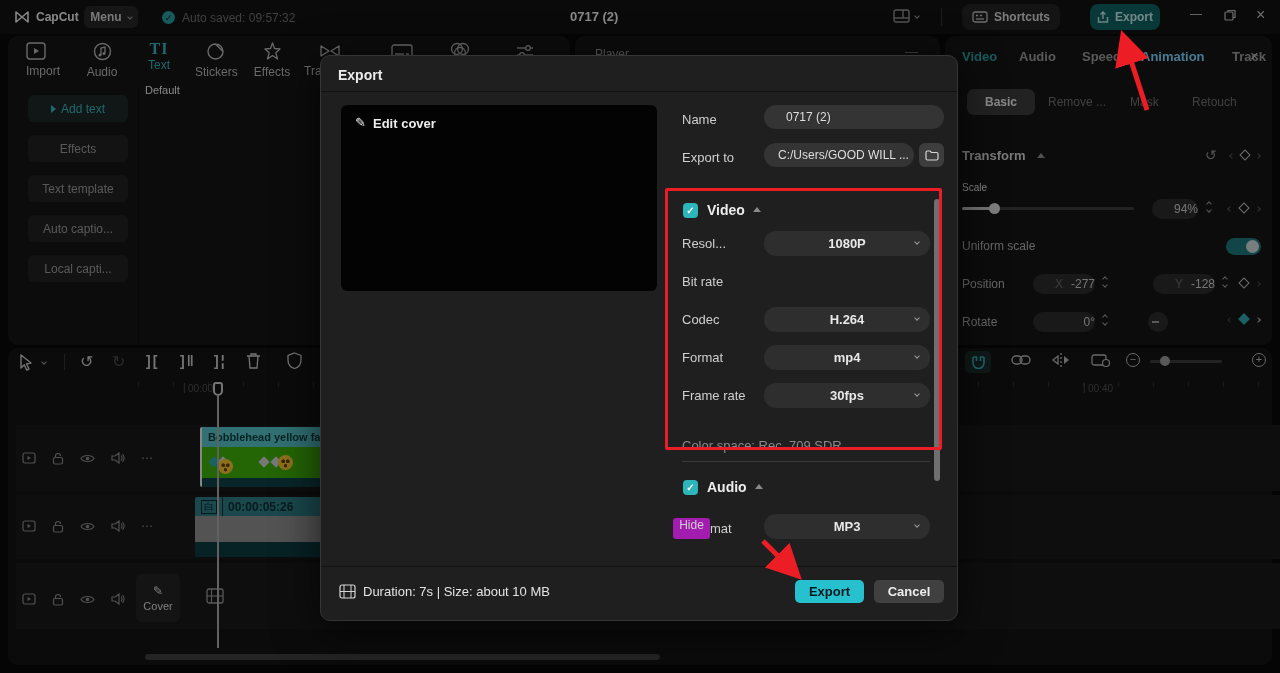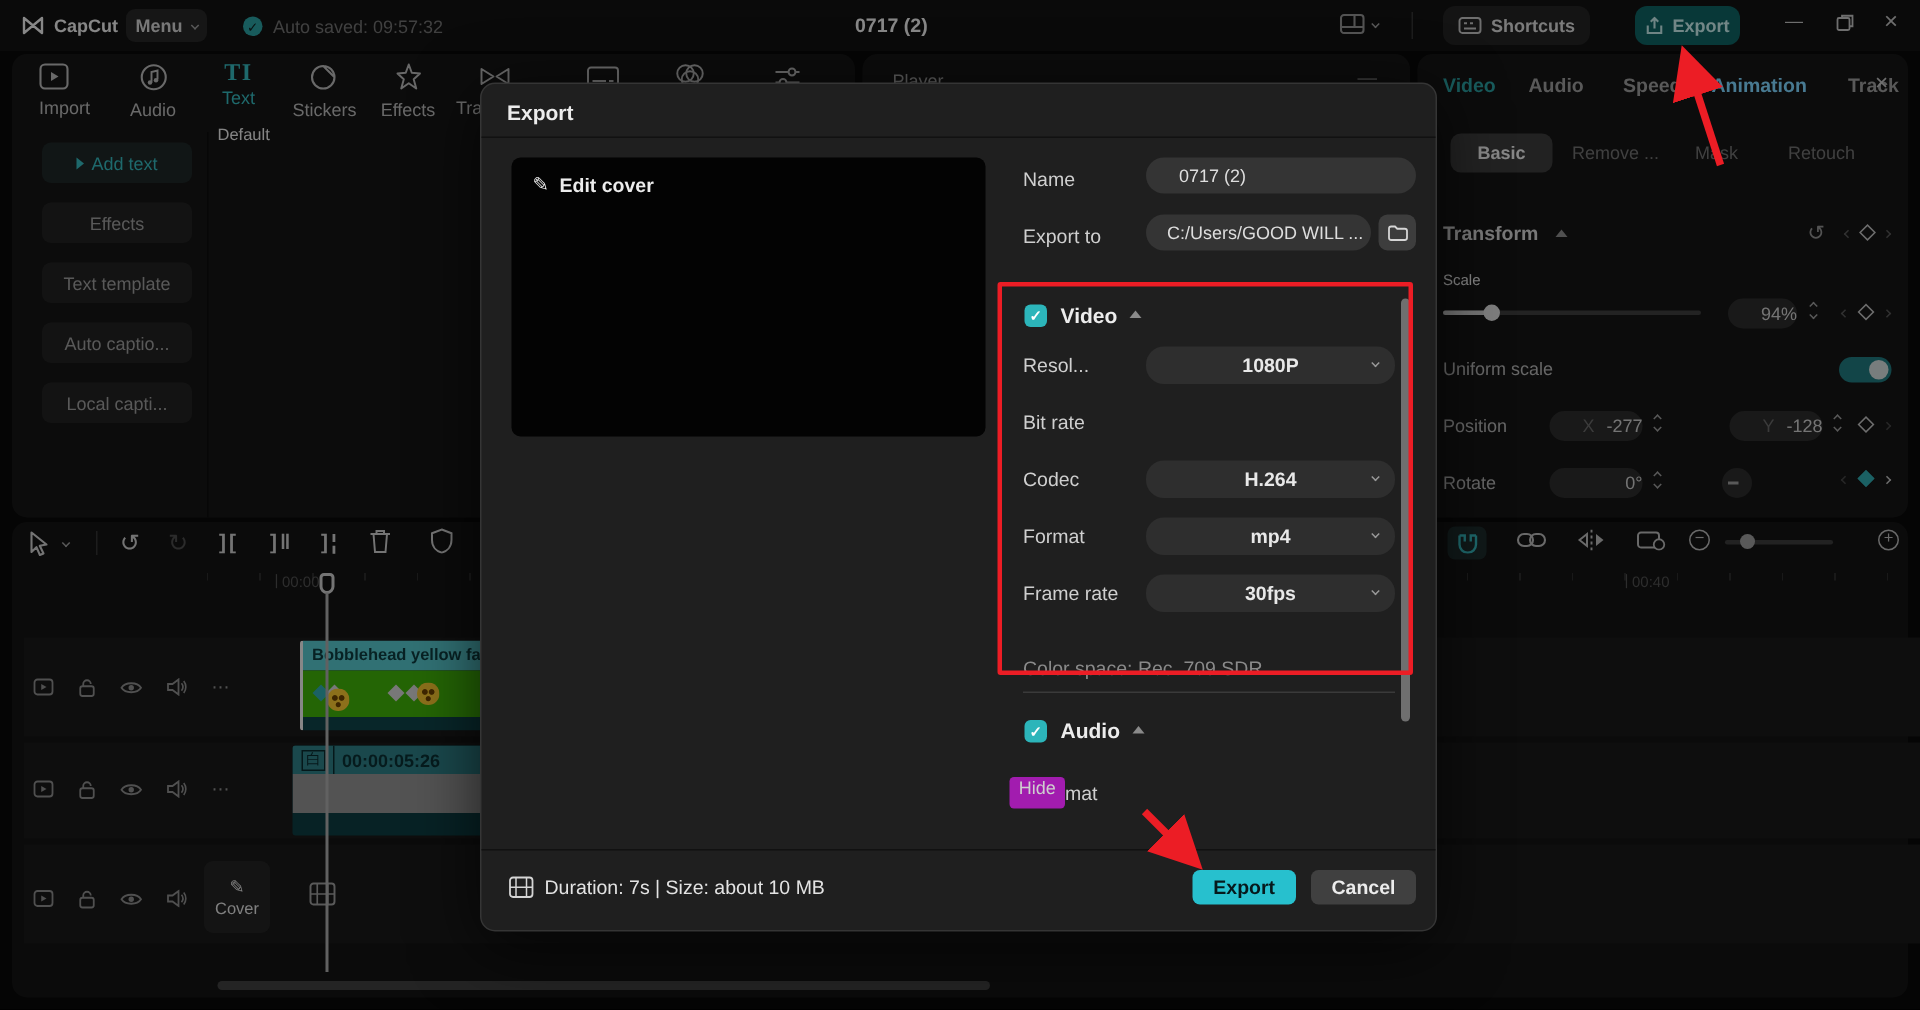--- a/index.html
+++ b/index.html
@@ -519,20 +519,24 @@
     <div style="position:absolute;left:361px;top:405px;width:248px;height:1px;background:#3a3a3a;"></div>
 
     <span class="checkbox" style="left:362px;top:424px;">✓</span>
     <span style="position:absolute;left:386px;top:423px;color:#ececec;font-size:14px;font-weight:bold;">Audio</span>
     <span class="tri-up" style="position:absolute;left:434px;top:428px;"></span>
 
     <div class="abs" style="left:352px;top:462px;width:37px;height:21px;background:#a21caf;border-radius:3px;display:flex;align-items:flex-start;justify-content:center;color:#cfcfcf;font-size:12px;">
       <span>Hide</span>
     </div>
     <span class="dlg-label" style="left:389px;top:465px;">mat</span>
+    <div class="pill" style="left:443px;top:458px;width:166px;height:25px;">
+      <span>MP3</span>
+        <span class="chev down sm"></span>
+    </div>
 
     <div style="position:absolute;left:0;top:510px;width:100%;height:1px;background:#111;"></div>
     <span style="position:absolute;left:18px;top:528px;">
         <svg width="17" height="15" viewBox="0 0 17 15">
           <rect x="1" y="1" width="15" height="13" rx="2" fill="none" stroke="#d5d5d5" stroke-width="1.2"></rect>
           <line x1="5" y1="1" x2="5" y2="14" stroke="#d5d5d5" stroke-width="1"></line>
           <line x1="12" y1="1" x2="12" y2="14" stroke="#d5d5d5" stroke-width="1"></line>
           <line x1="1" y1="7.5" x2="16" y2="7.5" stroke="#d5d5d5" stroke-width="1"></line>
         </svg>
       </span>

